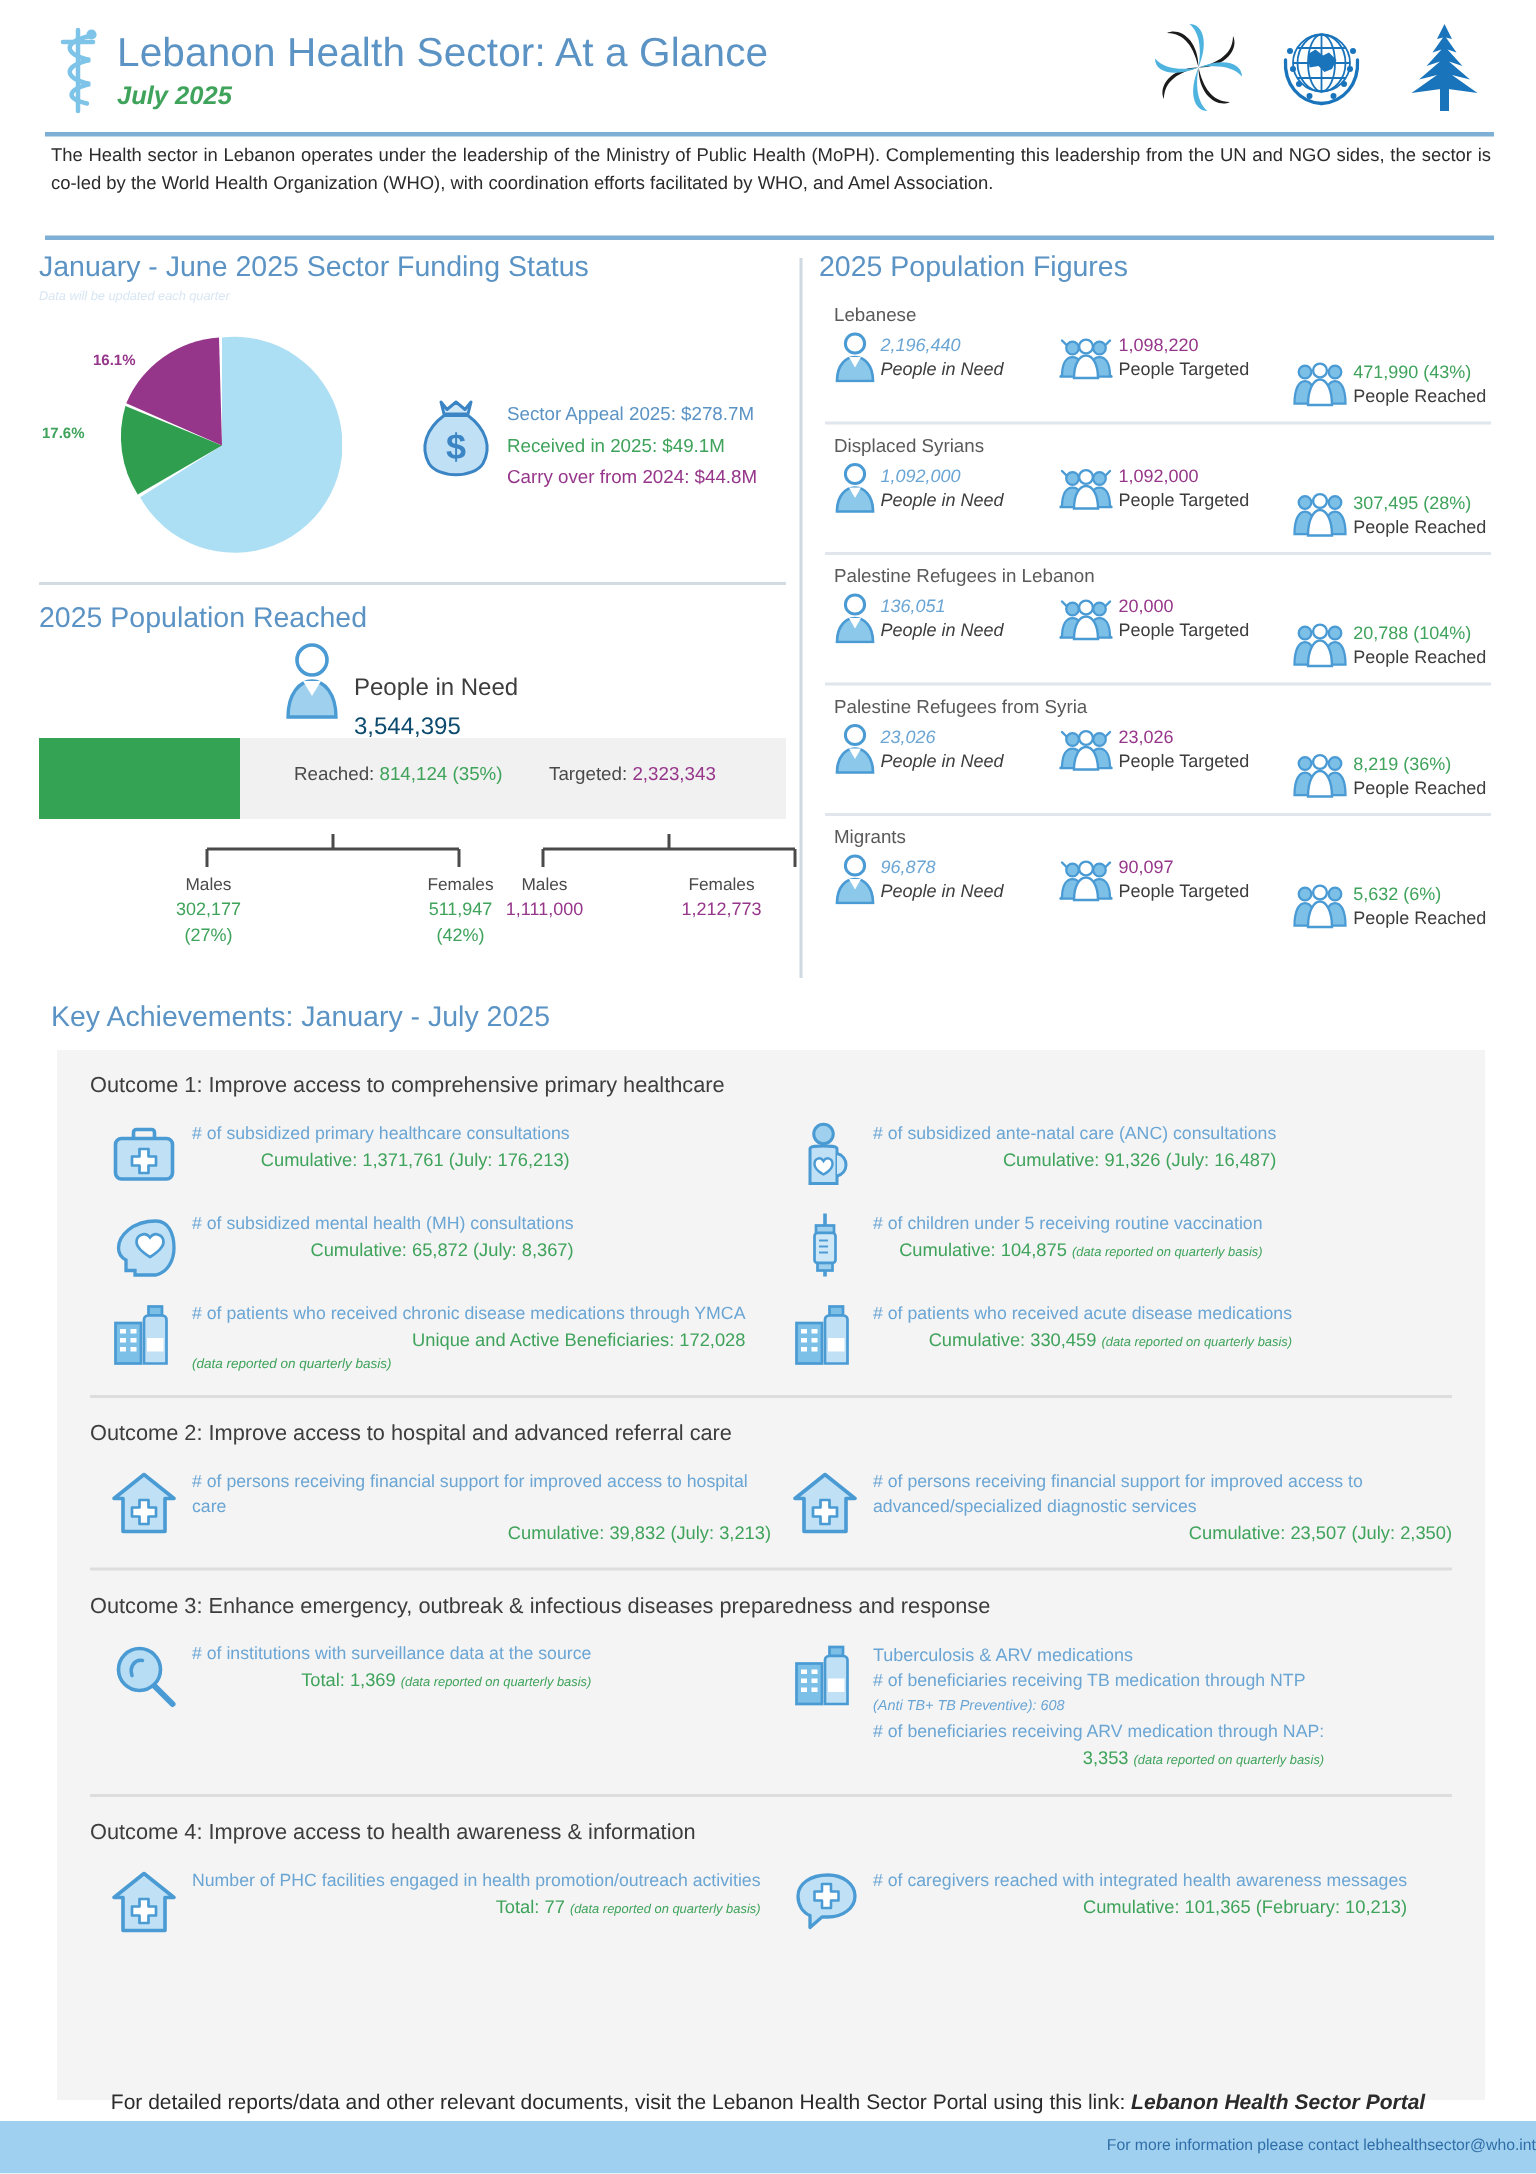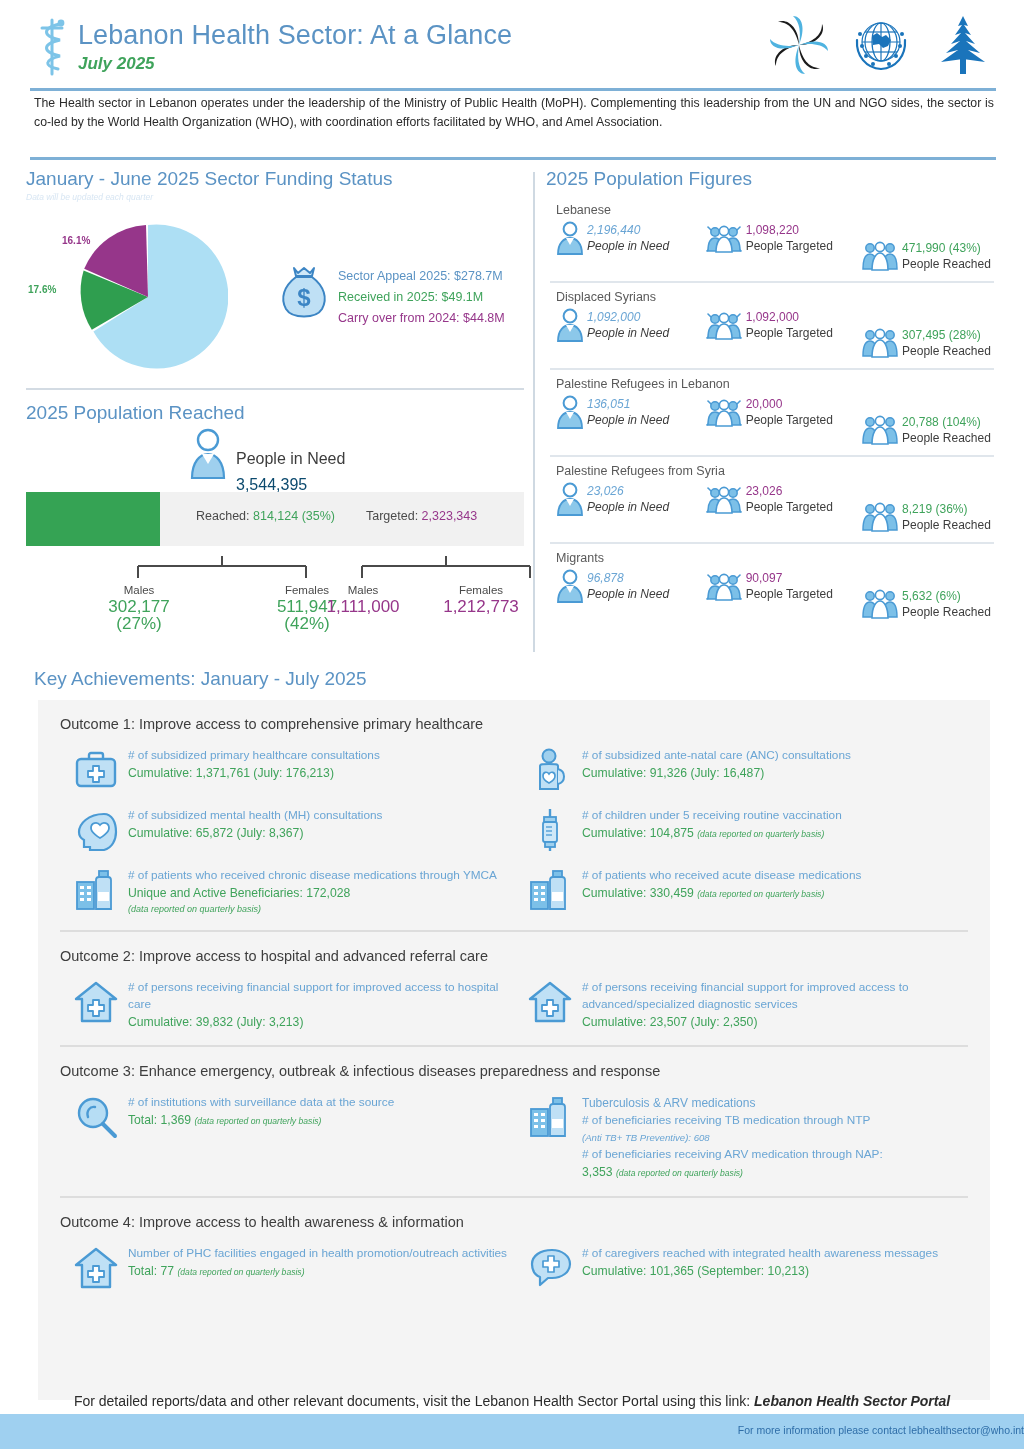--- a/index.html
+++ b/index.html
@@ -75,21 +75,21 @@
   .bar-fill { position: absolute; left: 0; top: 0; bottom: 0; width: 27%; background: #35a354; }
   .bar-t1 { position: absolute; left: 170px; top: 17px; font-size: 12.5px; color: #4a4a4a; white-space: nowrap; }
   .bar-t1 b { color: #3fa35b; font-weight: normal; }
   .bar-t2 { position: absolute; left: 340px; top: 17px; font-size: 12.5px; color: #4a4a4a; white-space: nowrap; }
   .bar-t2 b { color: #96368a; font-weight: normal; }
 
   .brackets { position: relative; height: 80px; margin-top: 4px; }
   .brk { position: absolute; top: 6px; }
   .g-cell { position: absolute; text-align: center; width: 110px; }
   .g-cell .gl { font-size: 11.5px; color: #4a4a4a; line-height: 16px; }
-  .g-cell .gv { font-size: 17px; line-height: 17px; }
+  .g-cell .gv { font-size: 12px; line-height: 17px; }
   .gv.green { color: #3fa35b; }
   .gv.purple { color: #96368a; }
 
   
   .pop-group { padding-top: 4px; }
   .pop-row { padding: 4px 0 6px 10px; }
   .pop-name { font-size: 12.5px; color: #595959; line-height: 20px; }
   .pop-cells { display: flex; margin-top: 1px; }
   .pop-cell { display: flex; align-items: flex-start; }
   .pop-cell.c1 { width: 152px; font-style: italic; }
@@ -117,21 +117,21 @@
   .outcome { padding: 0 22px; }
   .outcome-h {
     font-size: 14.5px; color: #3d3d3d; line-height: 20px; padding: 14px 0 8px 0;
   }
   .out-grid { display: flex; }
   .out-col { width: 50%; }
   .kpi { display: flex; padding: 4px 0 10px 0; }
   .kpi-ico { width: 44px; flex: 0 0 44px; height: 44px; margin: 2px 10px 0 14px; }
   .kpi-txt { padding-top: 1px; }
   .kpi-label { font-size: 11.8px; color: #6aa5d4; line-height: 17px; }
-  .kpi-value { font-size: 12.2px; color: #3fa35b; line-height: 18px; }
+  .kpi-value { font-size: 12.2px; color: #3fa35b; line-height: 18px; text-align: right; }
   .kpi-sub { font-size: 9px; font-style: italic; color: #3fa35b; line-height: 14px; }
   .kpi-note-inline { font-size: 8.6px; font-style: italic; }
   .kpi-head { font-size: 12px; color: #6aa5d4; line-height: 18px; }
   .out-sep { height: 2px; background: #dddddd; margin: 4px 22px 0 22px; }
 
   .portal-line {
     position: absolute; left: 0; right: 0; top: 1393px; text-align: center;
     font-size: 14px; color: #2b2b2b;
   }
   .portal-line b { font-style: italic; }
@@ -764,21 +764,21 @@
           </div>
           </div>
        <div class="out-col">
             <div class="kpi">
             <span class="kpi-ico"><svg viewBox="0 0 44 44">
                   <path d="M24 4 C34 4,42 10,42 18 C42 26,34 32,24 32 L20 32 L12 39 L12 31 C7 29,4 24,4 18 C4 10,12 4,24 4 Z" fill="#bfe0f5" stroke="#4a9ad4" stroke-width="2.2" stroke-linejoin="round"></path>
                   <path d="M20 10 h6 v5 h5 v6 h-5 v5 h-6 v-5 h-5 v-6 h5 z" fill="#fff" stroke="#4a9ad4" stroke-width="1.7" stroke-linejoin="round"></path>
                 </svg></span>
             <span class="kpi-txt">
                 <div class="kpi-label"># of caregivers reached with integrated health awareness messages</div>
-                <div class="kpi-value"><span>Cumulative: 101,365  (September: 10,213)</span></div>
+                <div class="kpi-value"><span>Cumulative: 101,365  (February: 10,213)</span></div>
               </span>
           </div>
           </div>
      </div>
       </div>
     </div>
 
   <div class="portal-line">
     <span>For detailed reports/data and other relevant documents, visit the Lebanon Health Sector Portal using this link:</span>
     <b>Lebanon Health Sector Portal</b>

